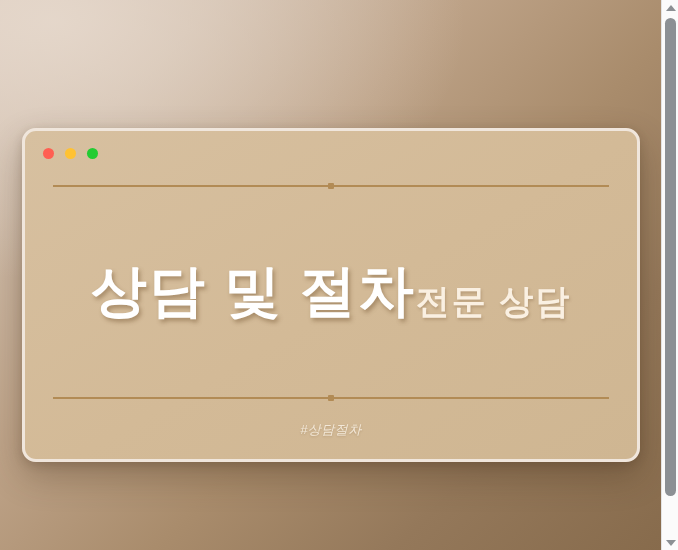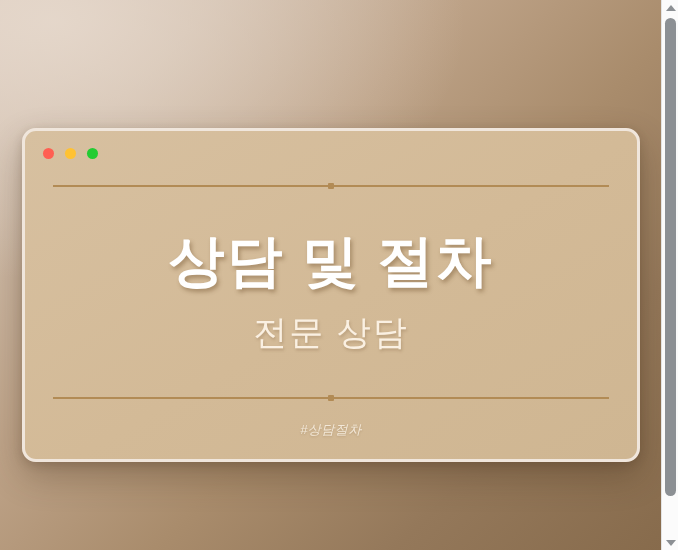--- a/index.html
+++ b/index.html
@@ -123,39 +123,38 @@
     background: #b28b55;
     border-radius: 1px;
   }
   .divider-top { margin-top: 9px; }
   .divider-bottom { margin-top: 0; }
 
   
   .title-area {
     flex: 1 1 auto;
     display: flex;
-    flex-direction: column;
     align-items: center;
     justify-content: center;
     width: 100%;
   }
   .slide-title {
     font-size: 56px;
     font-weight: bold;
     line-height: 1.12;
     color: #ffffff;
     letter-spacing: 2px;
     text-align: center;
     margin: 0;
     text-shadow: 2px 3px 4px rgba(110, 80, 45, 0.45);
   }
   .slide-subtitle {
     margin: 20px 0 0 0;
     font-size: 34px;
-    font-weight: normal;
+    font-weight: bold;
     line-height: 1.2;
     color: #faf0e2;
     letter-spacing: 2px;
     text-align: center;
     text-shadow: 1px 2px 3px rgba(110, 80, 45, 0.28);
   }
 
   
   .hashtag {
     margin-top: 22px;

